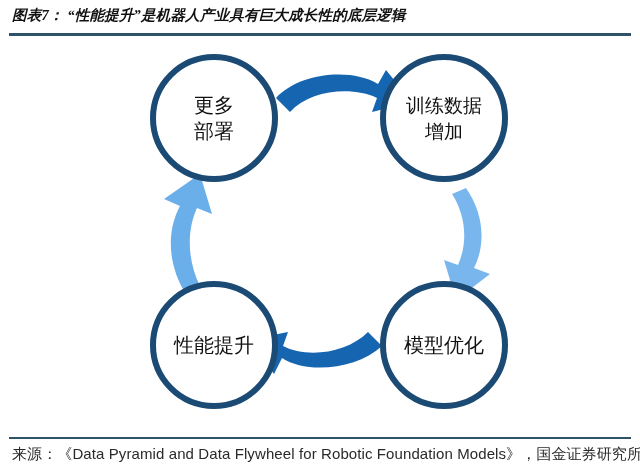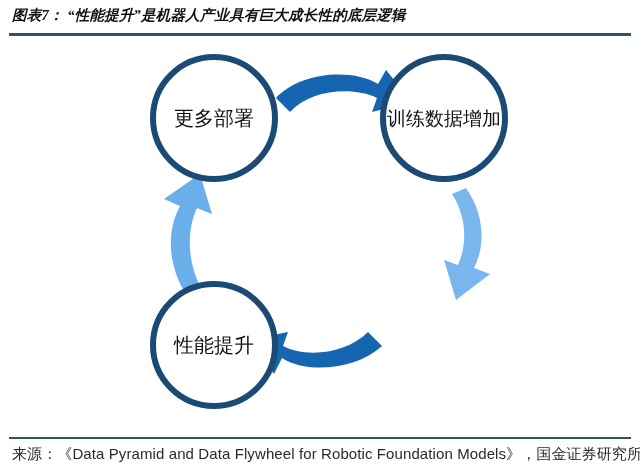--- a/index.html
+++ b/index.html
@@ -96,21 +96,21 @@
   
   .node {
     position: absolute;
     width: 128px;
     height: 128px;
     border-radius: 50%;
     background: #ffffff;
     border: 6px solid #1b4a75;
     box-sizing: border-box;
     display: flex;
-    flex-direction: row;
+    flex-direction: column;
     align-items: center;
     justify-content: center;
     text-align: center;
   }
   .node-line {
     font-family: "DejaVu Sans", "Liberation Sans", sans-serif;
     font-size: 20px;
     line-height: 26px;
     font-weight: 400;
     color: #111111;
@@ -191,20 +191,23 @@
 
     <div class="node node-train-data">
       <div class="node-line">训练数据</div>
       <div class="node-line">增加</div>
     </div>
 
     <div class="node node-perf">
       <div class="node-line">性能提升</div>
     </div>
 
+    <div class="node node-model-opt">
+      <div class="node-line">模型优化</div>
+    </div>
 
   </div>
 
   <div class="footer-rule"></div>
   <div class="footer">
     <div class="footer-text">来源：《Data Pyramid and Data Flywheel for Robotic Foundation Models》，国金证券研究所</div>
   </div>
 
 </div>
 

